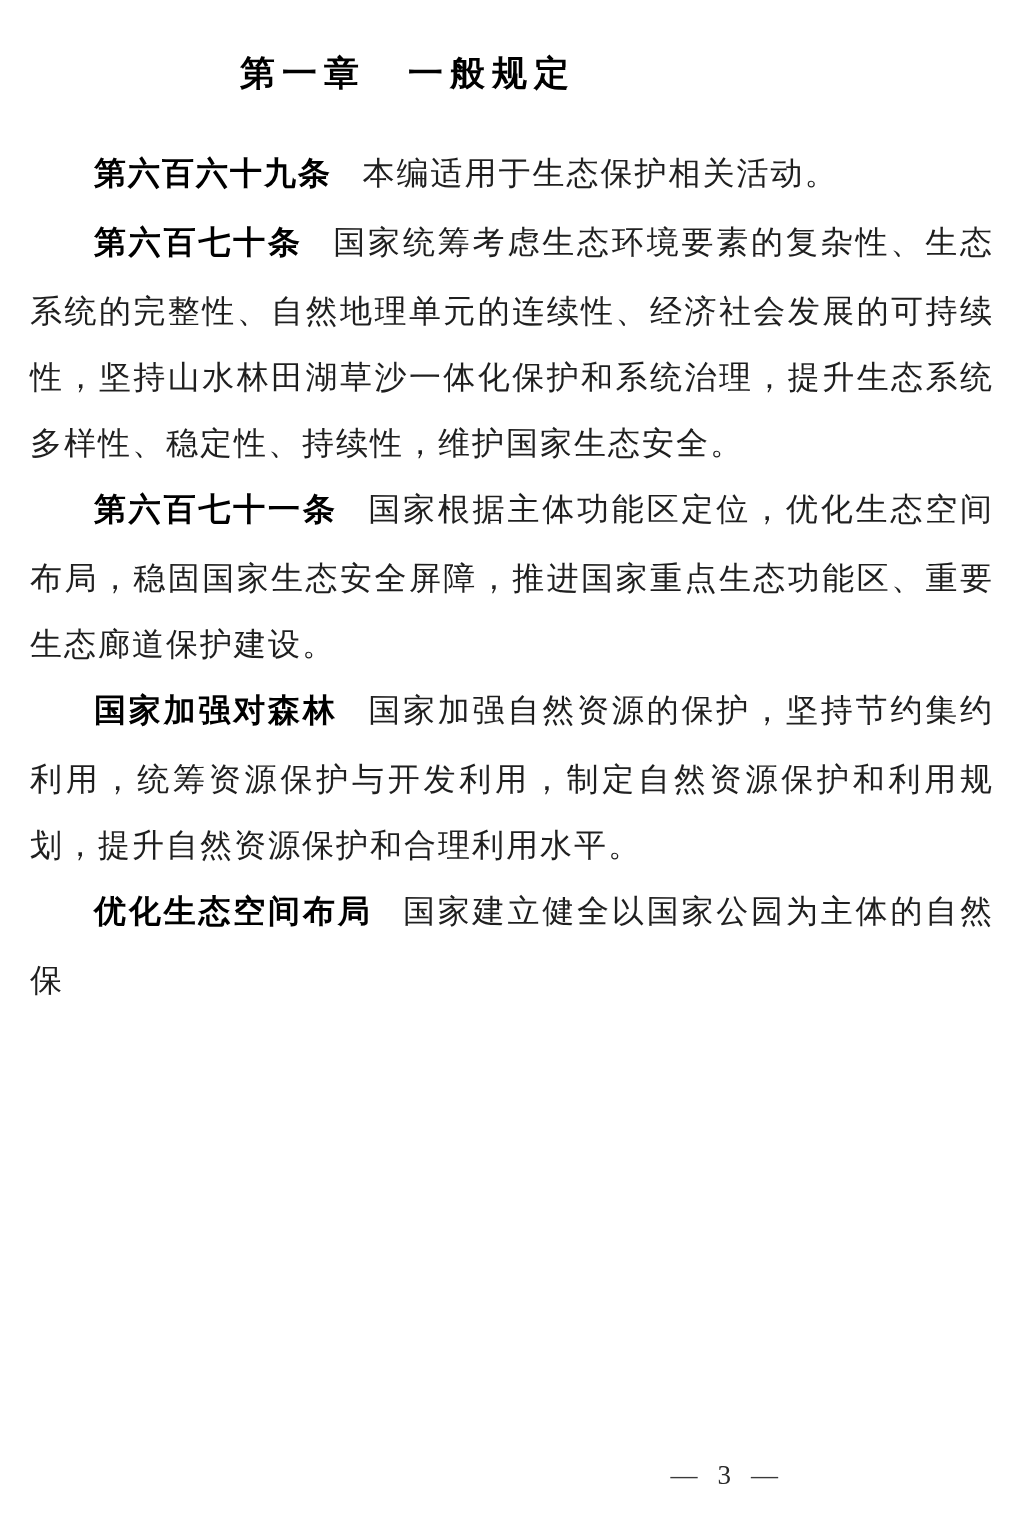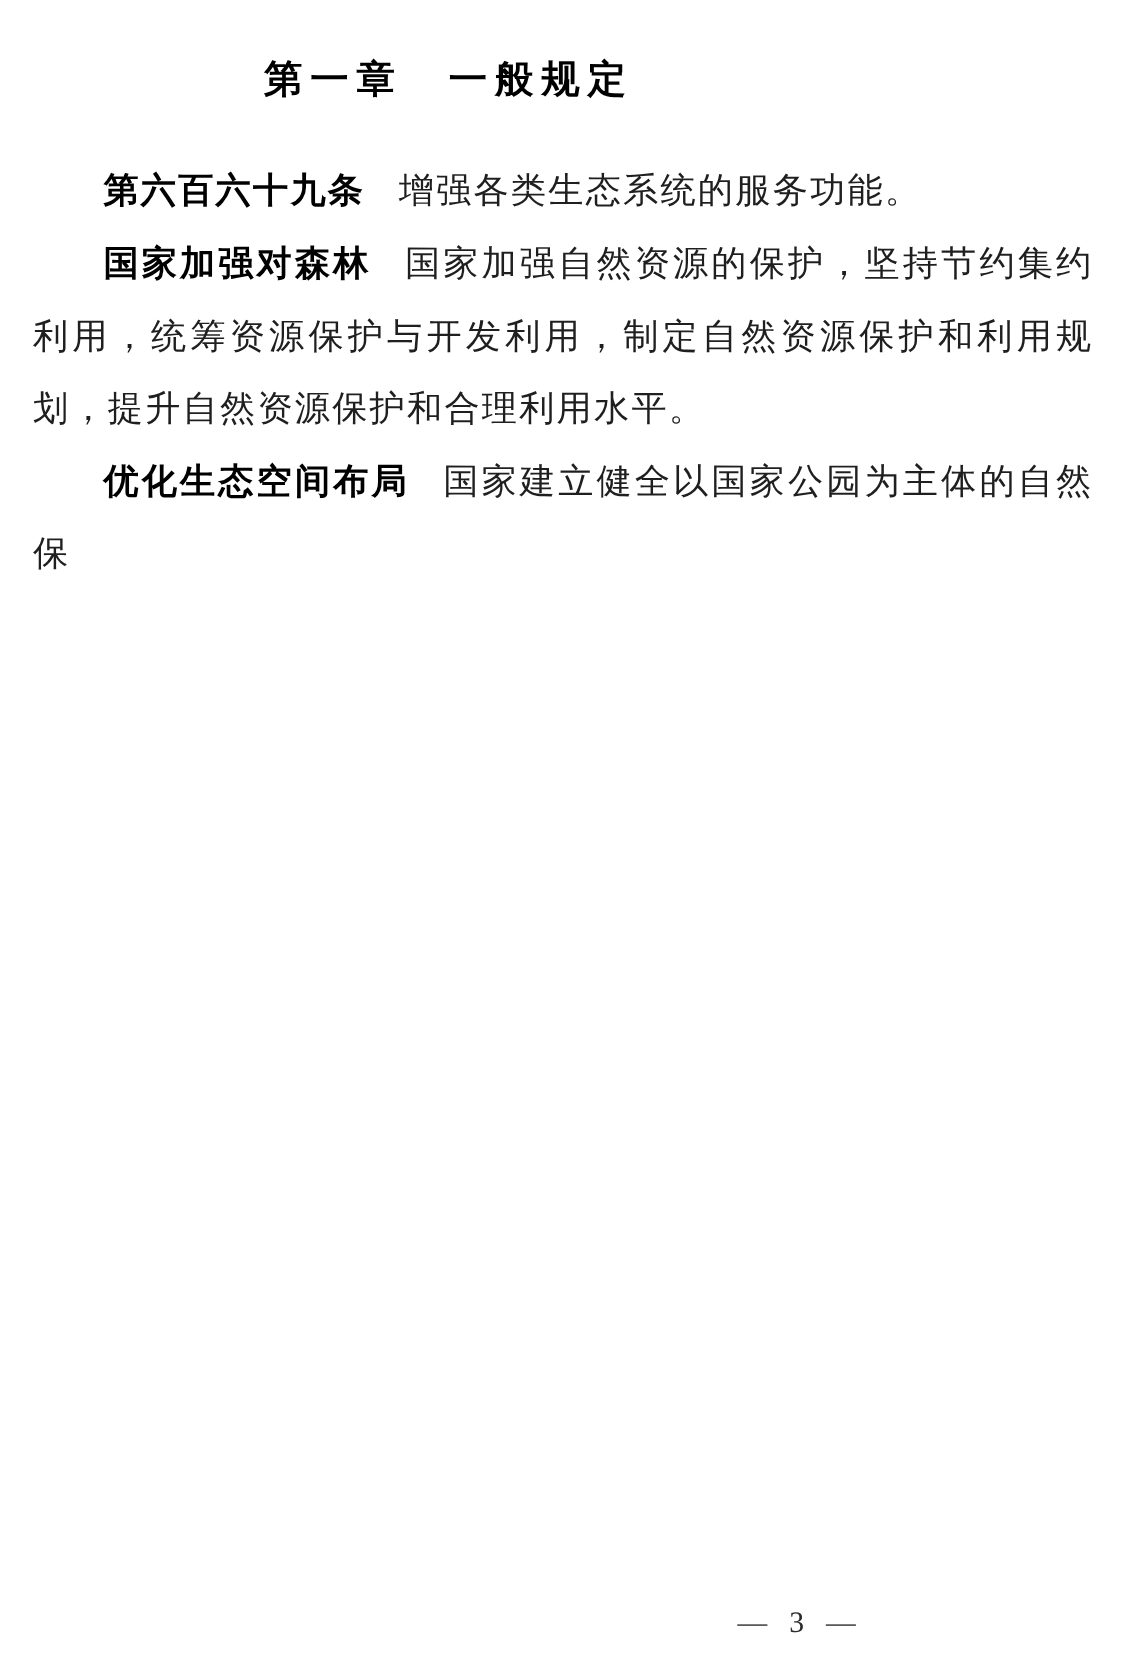--- a/index.html
+++ b/index.html
@@ -36,21 +36,21 @@
   .article {
     margin: 0;
     font-size: 32px;
     line-height: 66px;
     letter-spacing: 2px;
     text-align: justify;
     text-indent: 2em;
     color: #1f1f1f;
   }
   .art-num {
-    font-family: Liberation Sans, sans-serif;
+    font-family: Liberation Mono, monospace;
     font-weight: 700;
     color: #000000;
     margin-right: 0.95em;
   }
   .footer {
     position: absolute;
     right: 38px;
     bottom: 22px;
     font-size: 27px;
     color: #2a2a2a;
@@ -64,24 +64,30 @@
 </head>
 <body>
 
 <div class="page">
 
   <h1 class="chapter-title">第一章　一般规定</h1>
 
   <div class="content">
 
     <p class="article">
-      <span class="art-num">第六百六十九条</span><span>增强各类生态系统的服务功能。</span>
+      <span class="art-num">第六百六十九条</span><span>本编适用于生态保护相关活动。</span>
     </p>
 
+    <p class="article">
+      <span class="art-num">第六百七十条</span><span>国家统筹考虑生态环境要素的复杂性、生态系统的完整性、自然地理单元的连续性、经济社会发展的可持续性，坚持山水林田湖草沙一体化保护和系统治理，提升生态系统多样性、稳定性、持续性，维护国家生态安全。</span>
+    </p>
 
+    <p class="article">
+      <span class="art-num">第六百七十一条</span><span>国家根据主体功能区定位，优化生态空间布局，稳固国家生态安全屏障，推进国家重点生态功能区、重要生态廊道保护建设。</span>
+    </p>
 
 
     <p class="article">
       <span class="art-num">国家加强对森林</span><span>国家加强自然资源的保护，坚持节约集约利用，统筹资源保护与开发利用，制定自然资源保护和利用规划，提升自然资源保护和合理利用水平。</span>
     </p>
 
 
     <p class="article">
       <span class="art-num">优化生态空间布局</span><span>国家建立健全以国家公园为主体的自然保</span>
     </p>

